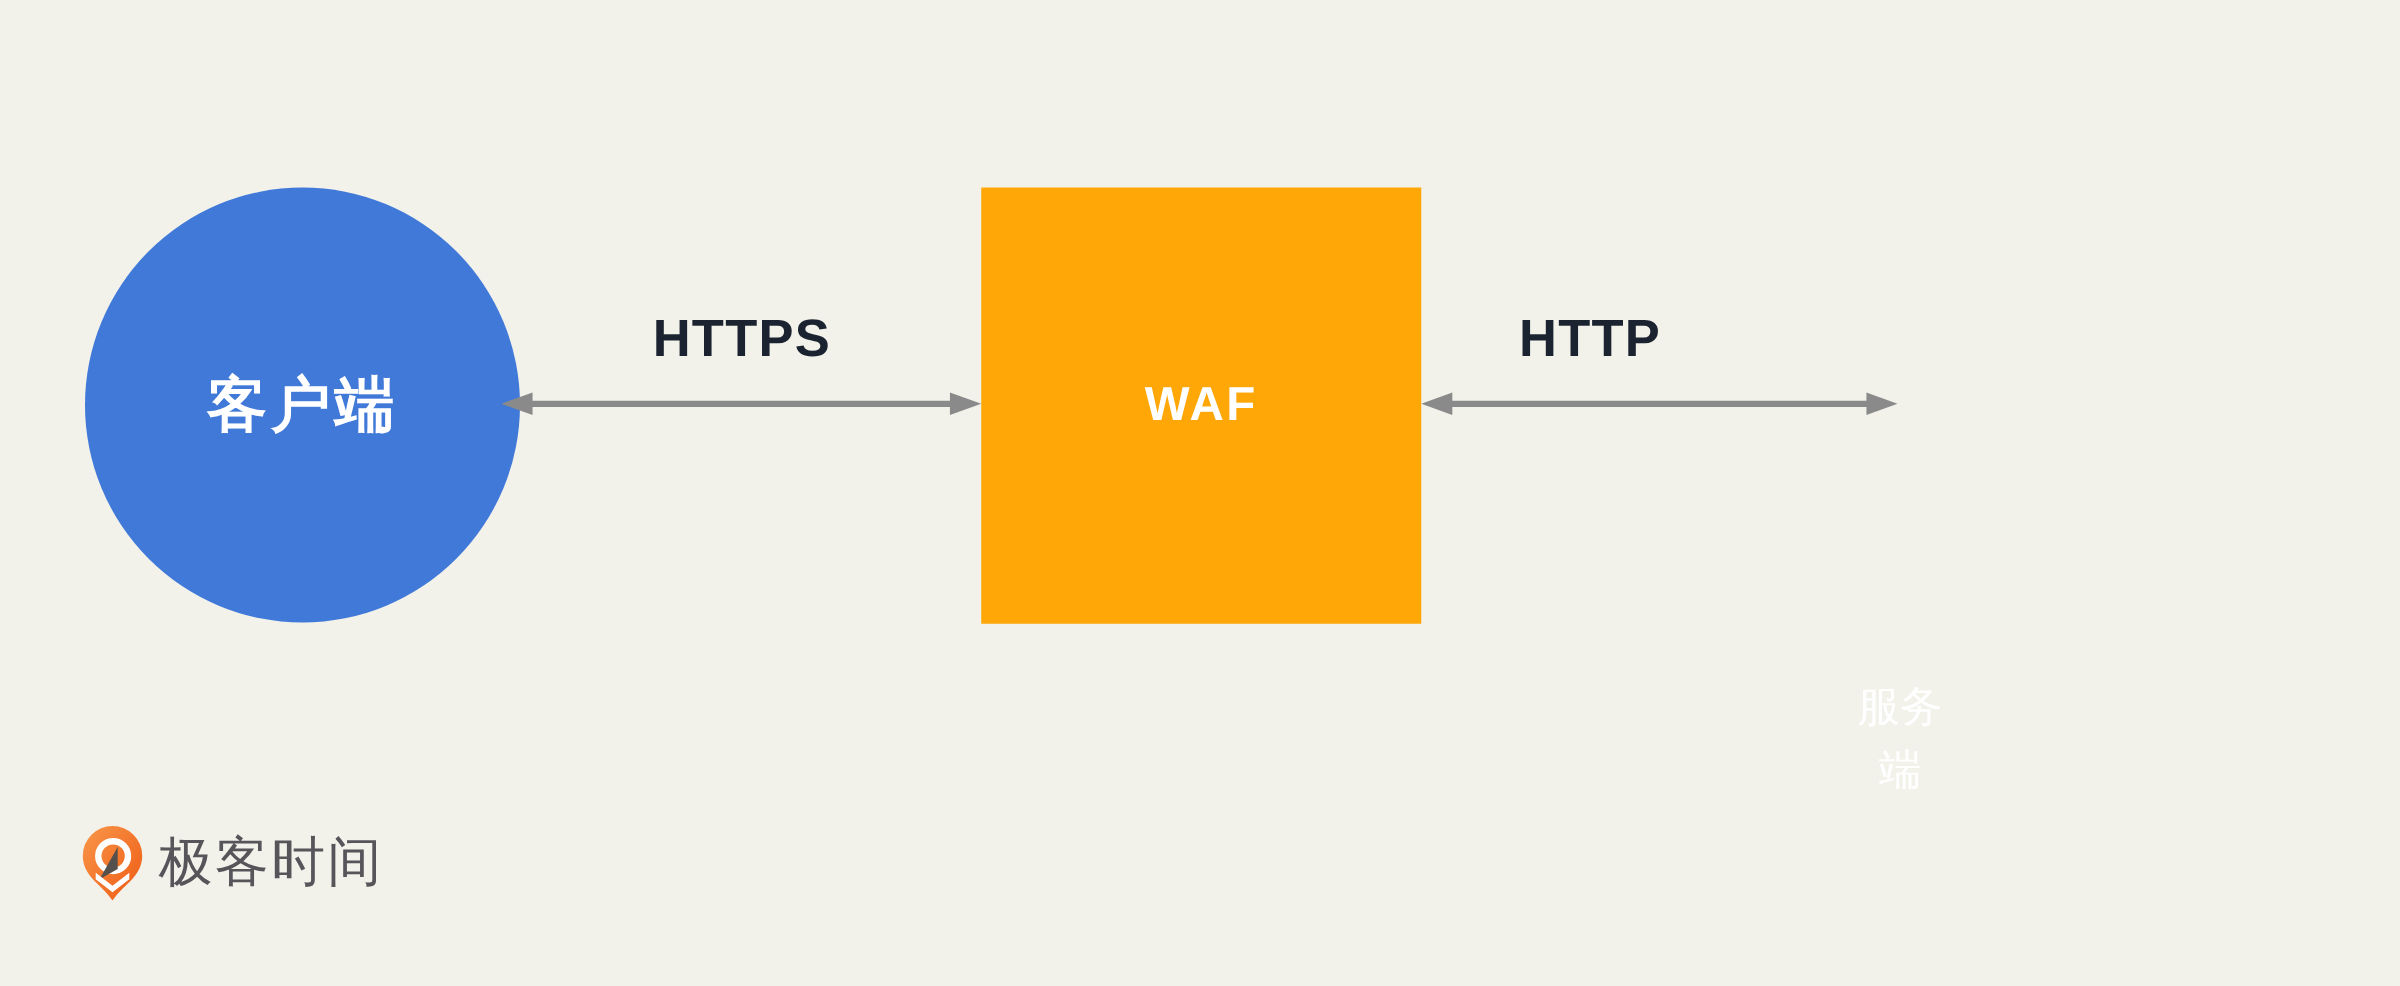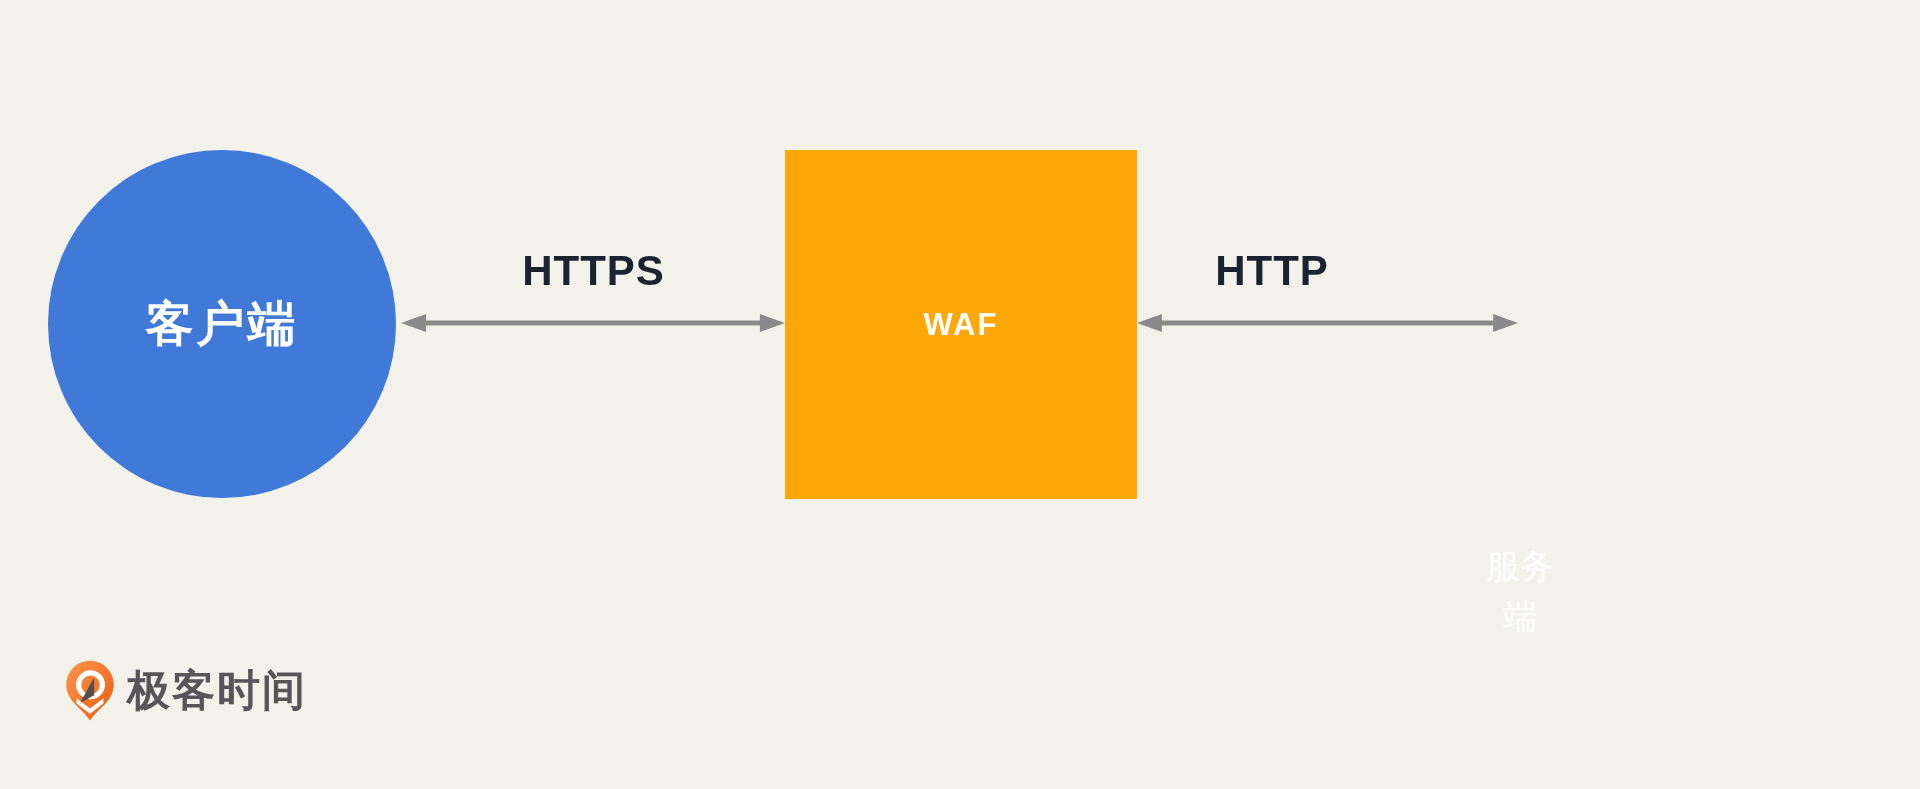--- a/index.html
+++ b/index.html
@@ -24,36 +24,36 @@
     display: flex;
     align-items: center;
     justify-content: center;
   }
   .node-circle .node-label {
     color: #ffffff;
     font-size: 48px;
     font-weight: 700;
     letter-spacing: 3px;
   }
-  #client-node { left: 48px; top: 150px; }
+  #client-node { left: 68px; top: 150px; }
   #server-node { left: 1520px; top: 149px; }
   #waf-node {
     position: absolute;
     left: 785px;
     top: 150px;
     width: 352px;
     height: 349px;
     background: #ffa707;
     display: flex;
     align-items: center;
     justify-content: center;
   }
   #waf-node .node-label {
     color: #ffffff;
-    font-size: 31px;
+    font-size: 38px;
     font-weight: 600;
     letter-spacing: 2px;
   }
   .link-label {
     position: absolute;
     top: 247px;
     font-size: 42px;
     font-weight: 600;
     color: #1b2330;
     text-align: center;
@@ -85,21 +85,21 @@
     position: absolute;
     left: 64px;
     top: 659px;
     display: flex;
     align-items: center;
     gap: 11px;
   }
   .brand-icon { width: 52px; height: 62px; }
   .brand-wordmark {
     font-size: 43px;
-    font-weight: 700;
+    font-weight: 400;
     color: #57555a;
     letter-spacing: 2px;
     line-height: 62px;
   }
 </style>
 </head>
 <body>
 
 <div class="canvas">
 

